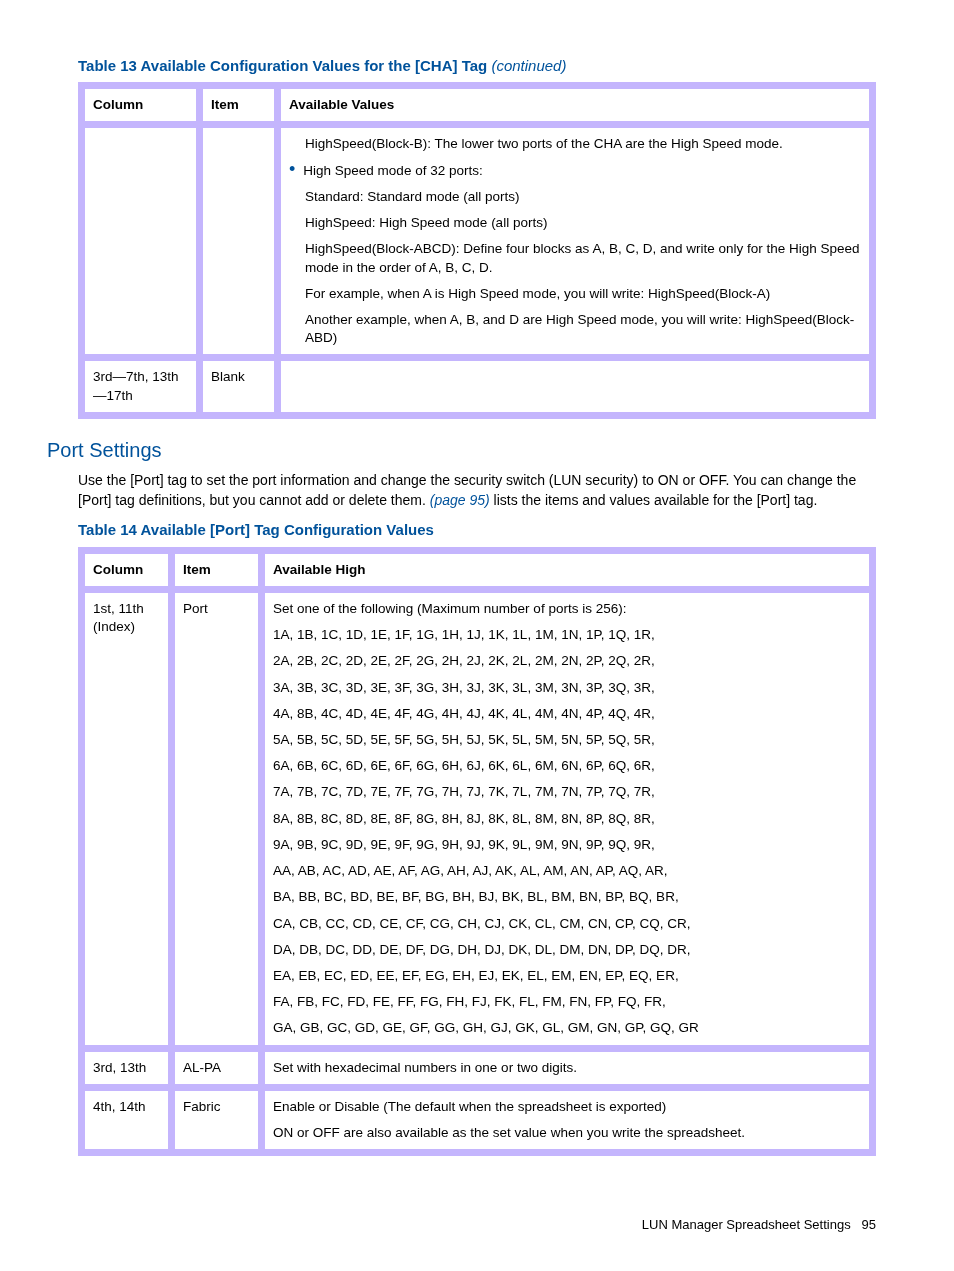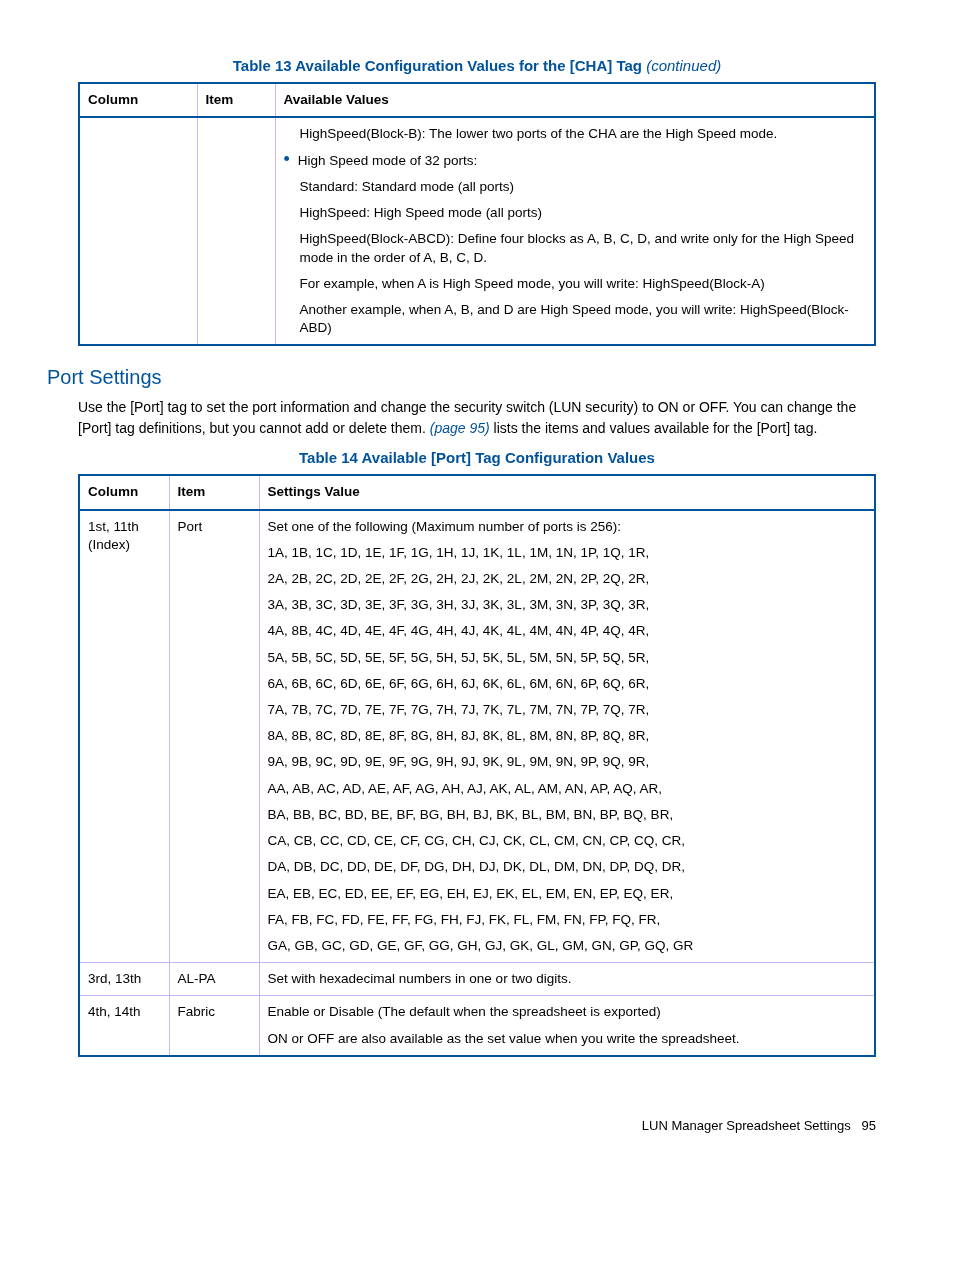--- a/index.html
+++ b/index.html
@@ -10,34 +10,33 @@
     color: #000;
     width: 954px;
     box-sizing: border-box;
     line-height: 1.35;
   }
   .table-caption {
     color: #00529b;
     font-weight: bold;
     font-size: 15px;
     margin-bottom: 6px;
-    text-align: center;
   }
   .table-caption .cont {
     font-style: italic;
     font-weight: normal;
   }
   table {
     border-collapse: collapse;
     width: 100%;
     border: 2px solid #00529b;
     margin-bottom: 18px;
   }
   th, td {
-    border: 1px solid #c4b5fd;
+    border: 7px solid #c4b5fd;
     padding: 7px 8px 7px 8px;
     vertical-align: top;
     text-align: left;
     font-size: 13.5px;
   }
   th {
     font-weight: bold;
   }
   thead tr th {
     border-bottom: 2px solid #00529b;
@@ -110,20 +109,25 @@
           <div class="bullet-dot">•</div>
           <div>High Speed mode of 32 ports:</div>
         </div>
         <div class="val-block indent">Standard: Standard mode (all ports)</div>
         <div class="val-block indent">HighSpeed: High Speed mode (all ports)</div>
         <div class="val-block indent">HighSpeed(Block-ABCD): Define four blocks as A, B, C, D, and write only for the High Speed mode in the order of A, B, C, D.</div>
         <div class="val-block indent">For example, when A is High Speed mode, you will write: HighSpeed(Block-A)</div>
         <div class="val-block indent">Another example, when A, B, and D are High Speed mode, you will write: HighSpeed(Block-ABD)</div>
       </td>
     </tr>
+    <tr>
+      <td>3rd—7th, 13th—17th</td>
+      <td>Blank</td>
+      <td></td>
+    </tr>
   </tbody>
 </table>
 
 <h2 class="section">Port Settings</h2>
 
 <p class="para">
   <span>Use the [Port] tag to set the port information and change the security switch (LUN security) to ON or OFF. You can change the [Port] tag definitions, but you cannot add or delete them. </span><span class="link">(page 95)</span><span> lists the items and values available for the [Port] tag.</span>
 </p>
 
 <div class="table-caption">Table 14 Available [Port] Tag Configuration Values</div>
@@ -131,21 +135,21 @@
 <table class="t14">
   <colgroup>
       <col class="c1">
       <col class="c2">
       <col>
     </colgroup>
   <thead>
     <tr>
       <th>Column</th>
       <th>Item</th>
-      <th>Settings Value</th>
+      <th>Available High</th>
     </tr>
   </thead>
   <tbody>
     <tr>
       <td>1st, 11th (Index)</td>
       <td>Port</td>
       <td>
         <div class="val-block">Set one of the following (Maximum number of ports is 256):</div>
         <div class="val-block">1A, 1B, 1C, 1D, 1E, 1F, 1G, 1H, 1J, 1K, 1L, 1M, 1N, 1P, 1Q, 1R,</div>
         <div class="val-block">2A, 2B, 2C, 2D, 2E, 2F, 2G, 2H, 2J, 2K, 2L, 2M, 2N, 2P, 2Q, 2R,</div>

